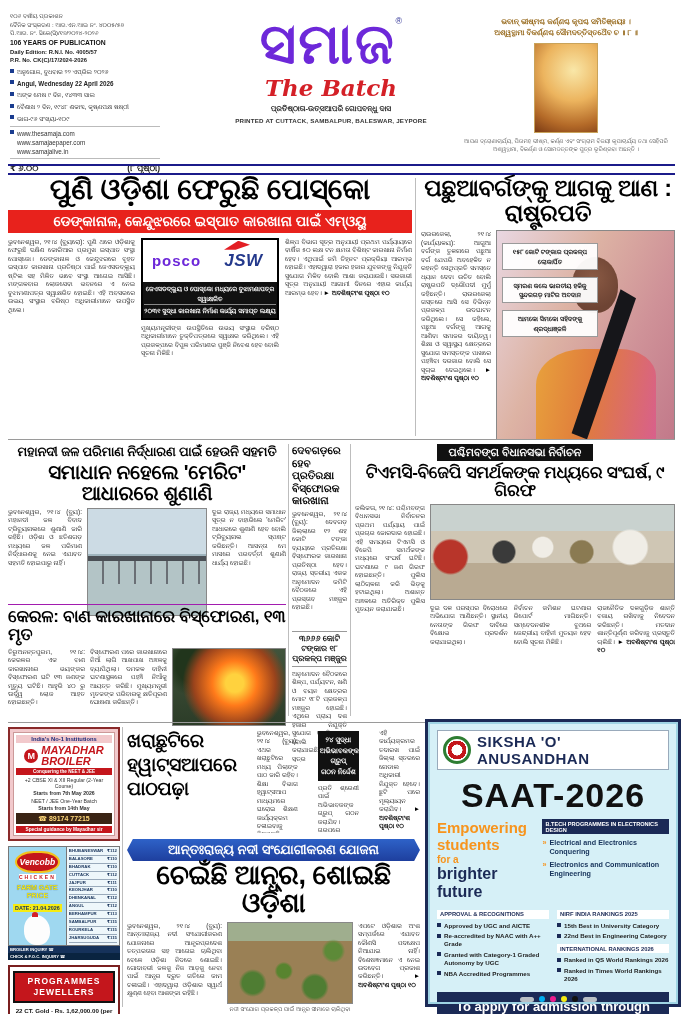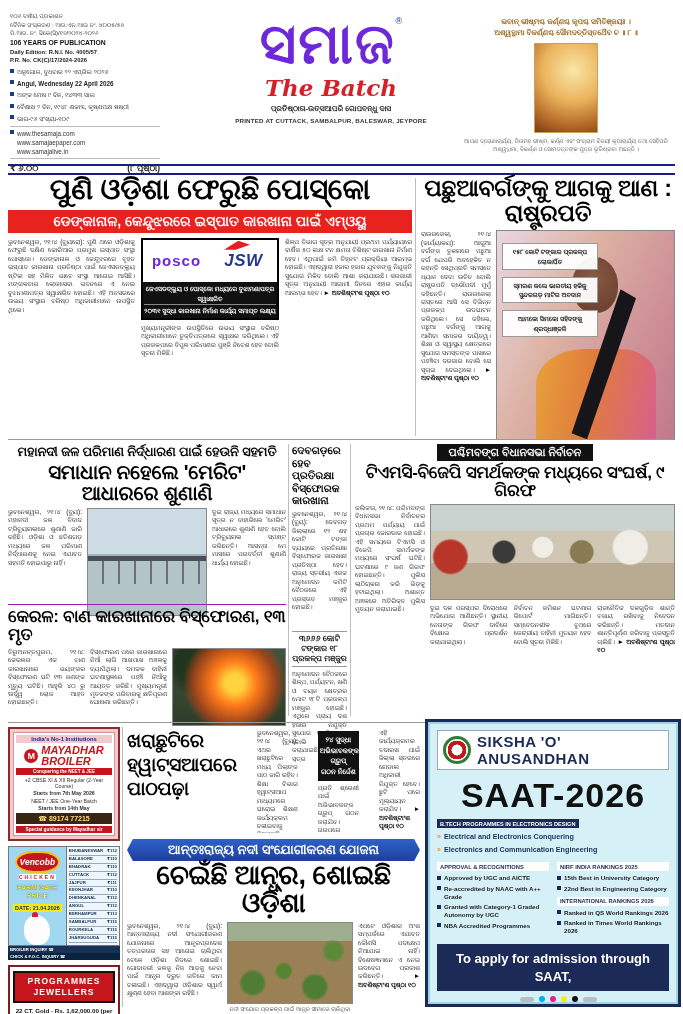--- a/index.html
+++ b/index.html
@@ -441,20 +441,26 @@
     </div>
   </div>
 
   <div class="abs ad saat" style="left:425px;top:719px;width:232px;height:268px;">
     <div class="saat-header">
       <div class="saat-crest"></div>
       <div class="saat-header-text">SIKSHA 'O' ANUSANDHAN</div>
     </div>
     <div class="saat-title">SAAT-2026</div>
     <div class="saat-mid">
+      <div class="saat-emp">
+        <div class="emp-or">Empowering</div>
+        <div class="emp-or">students</div>
+        <div class="emp-or2">for a</div>
+        <div class="emp-nv">brighter future</div>
+      </div>
       <div class="saat-btech">
         <div class="saat-sechead">B.TECH PROGRAMMES IN ELECTRONICS DESIGN</div>
         <div class="saat-bullet">
             <span class="saat-chev">»</span>
             <span>Electrical and Electronics Conquering</span>
           </div>
         <div class="saat-bullet">
             <span class="saat-chev">»</span>
             <span>Electronics and Communication Engineering</span>
           </div>

